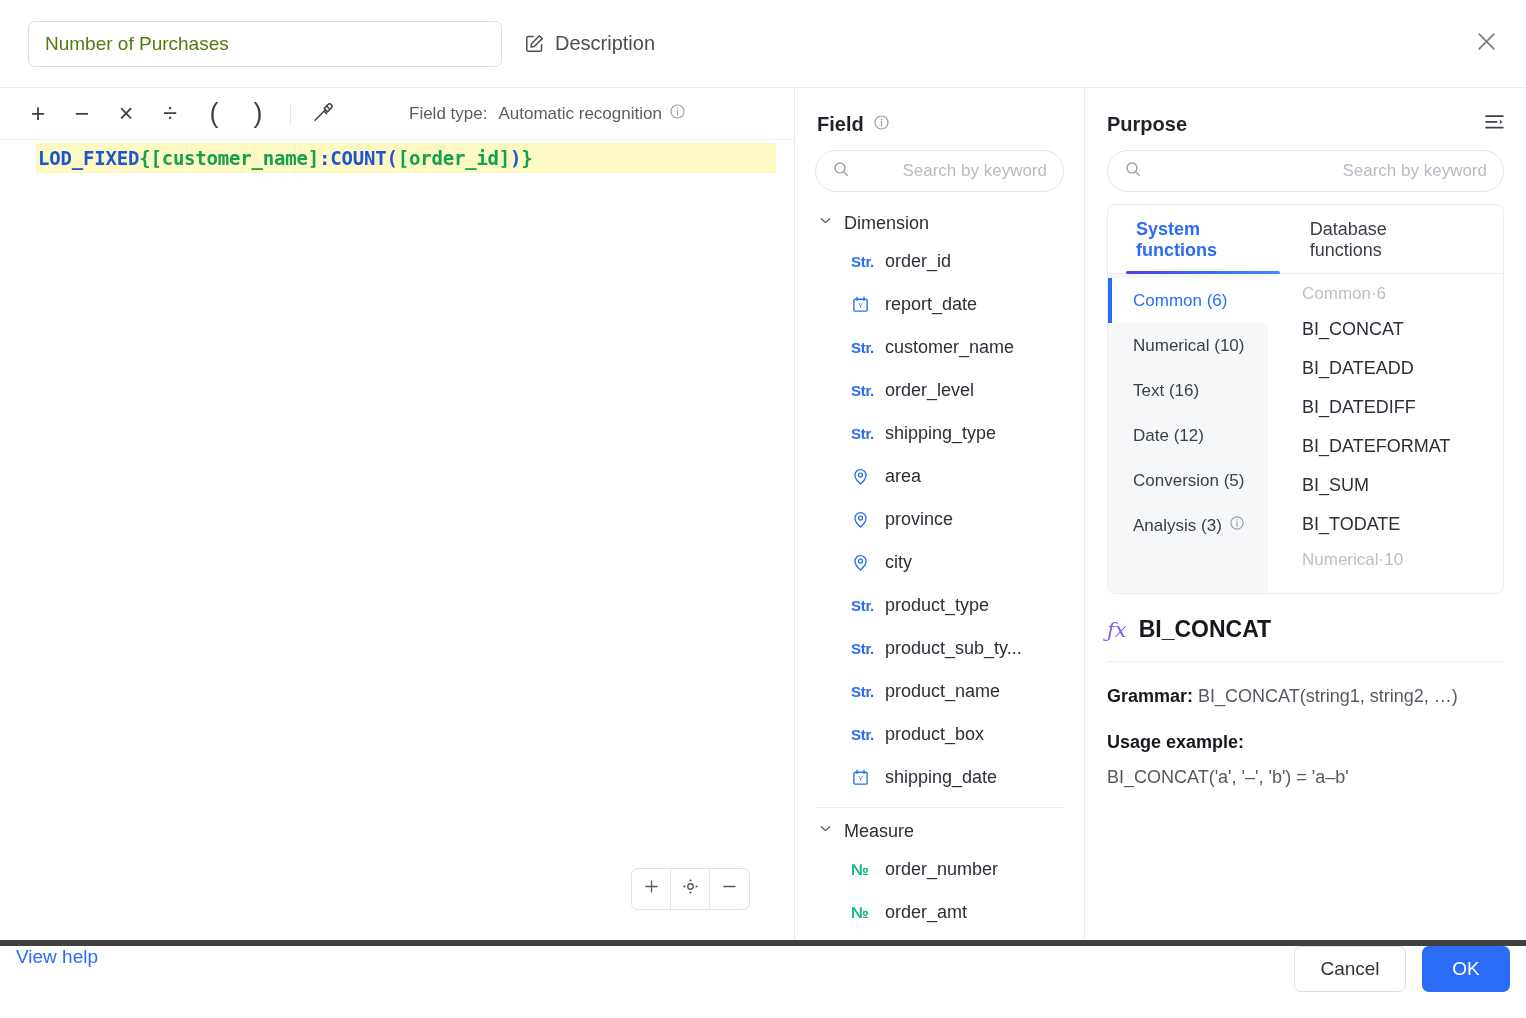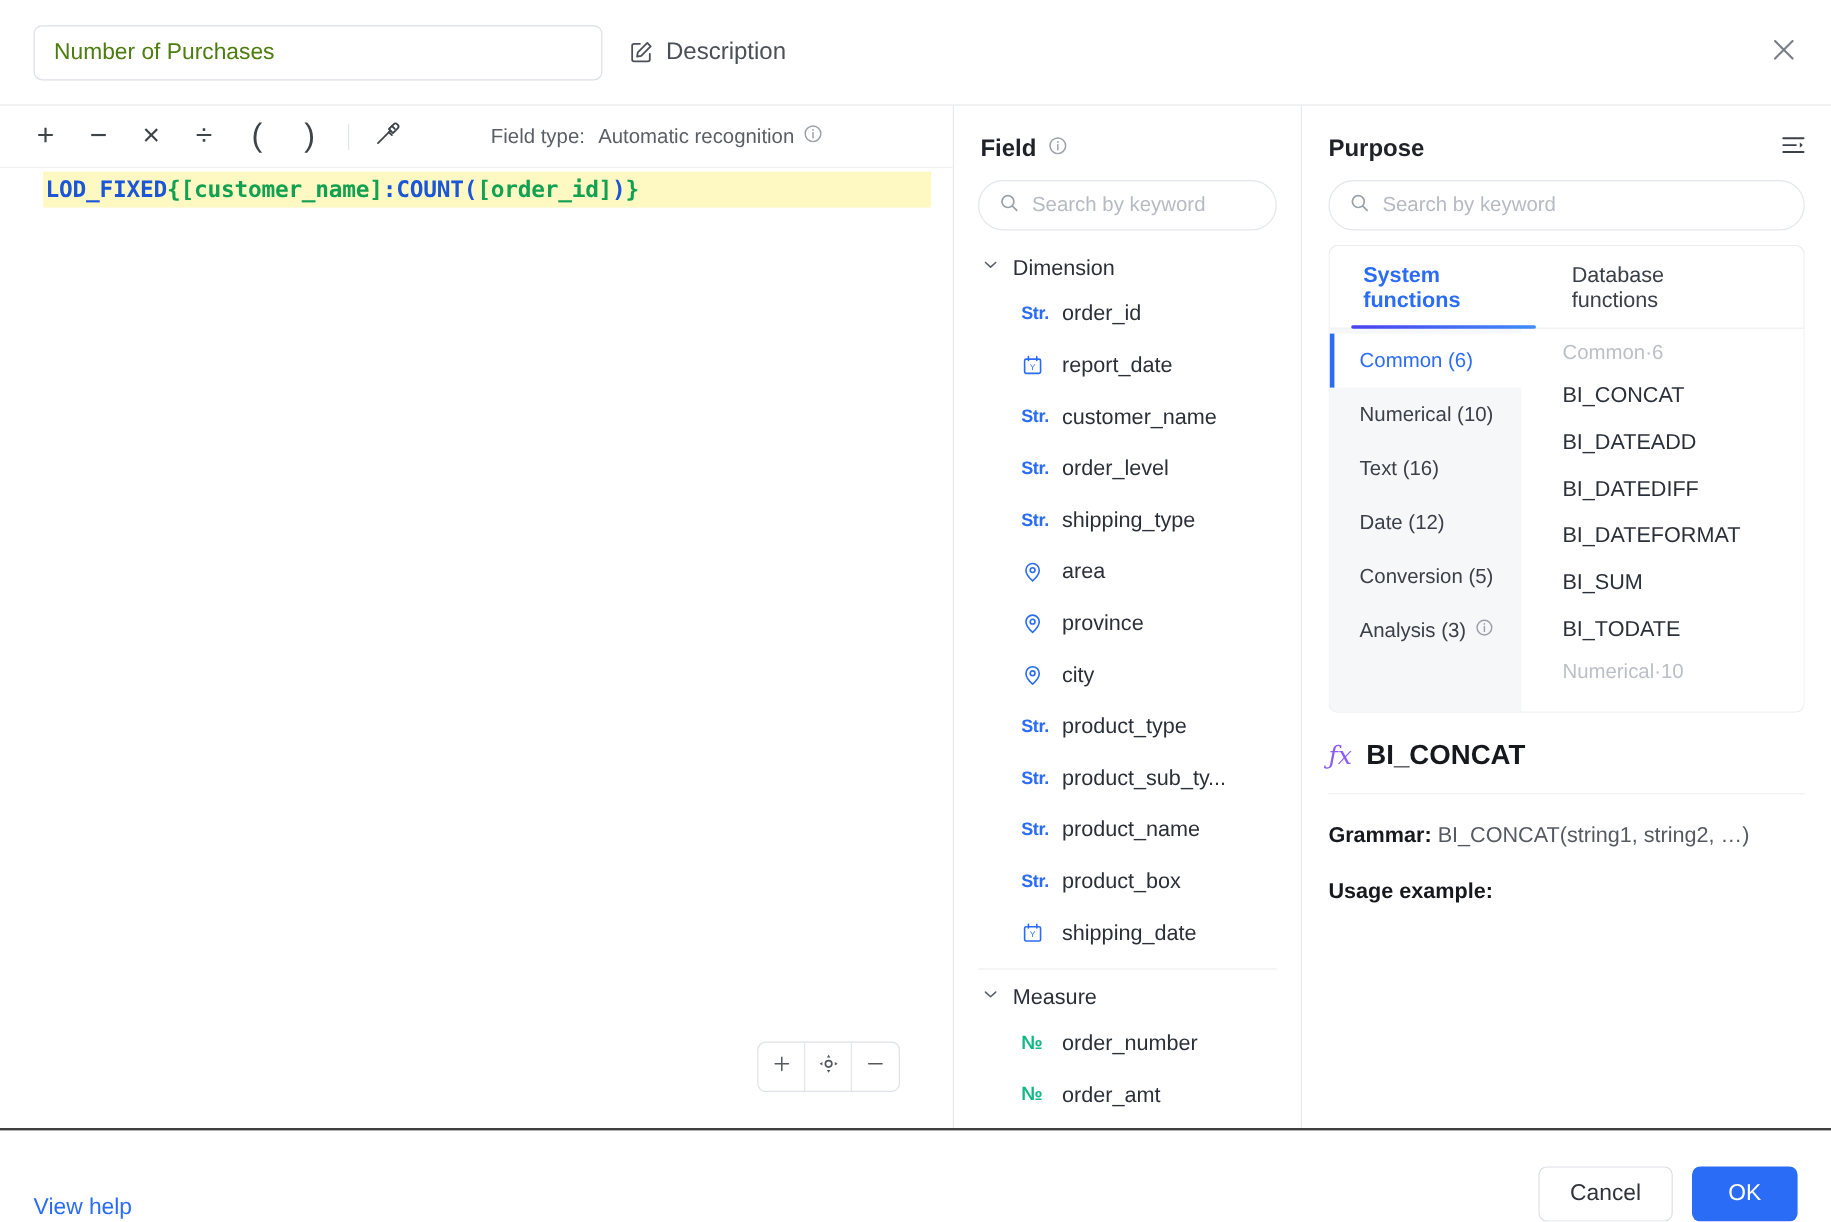--- a/index.html
+++ b/index.html
@@ -98,20 +98,21 @@
   }
   .search-box {
     margin: 8px 20px 0 20px; height: 42px;
     border:1px solid #e3e6ea; border-radius: 21px;
     display:flex; align-items:center; gap:10px; padding: 0 16px;
   }
   .search-box input {
     border:none; outline:none; background:transparent;
     font-size: 17px; color:#1f2329; width: 100%;
     font-family: "Liberation Sans", sans-serif;
+    text-align: right;
   }
   .search-box input::placeholder { color:#b6bbc2; }
   .field-list { flex:1 1 auto; overflow: hidden; margin-top: 14px; }
   .group-head {
     display:flex; align-items:center; gap:10px;
     padding: 6px 0 6px 22px; font-size: 18px; color:#2b3038; cursor:pointer;
   }
   .group-sep { height:1px; background:#eceef1; margin: 8px 20px 6px 20px; }
   .field-row {
     display:flex; align-items:center; gap: 12px;
@@ -158,22 +159,22 @@
   .fx { font-family:"DejaVu Serif", serif; font-style:italic; font-size:21px; color:#8b5cf6; }
   .detail-title .n { font-size:23px; font-weight:bold; color:#15181d; }
   .detail-hr { height:1px; background:#edeff2; margin: 18px 0 20px 0; }
   .detail-p { font-size:18px; line-height:1.65; color:#555a61; margin-bottom: 16px; }
   .detail-p b { color:#15181d; }
   .detail-code { font-size:18px; color:#555a61; }
 
   
   .footer {
     height: 78px; flex:0 0 78px;
-    display:flex; align-items:flex-end; padding: 0 28px;
-    border-top:2px solid #404040;
+    display:flex; align-items:flex-start; padding: 0 16px;
+    border-top:6px solid #404040;
   }
   .view-help { color:#2b6cf6; font-size:19px; cursor:pointer; }
   .footer .spacer { flex:1; }
   .btn {
     height:46px; min-width:112px; border-radius:7px; font-size:19px;
     display:flex; align-items:center; justify-content:center; cursor:pointer;
     font-family:"Liberation Sans", sans-serif;
   }
   .btn-cancel { border:1px solid #dcdfe5; background:#fff; color:#30343a; margin-right:16px; }
   .btn-ok { background:#2b6cf6; color:#fff; border:none; min-width:88px; }
@@ -463,20 +464,21 @@
           <span class="n">BI_CONCAT</span>
         </div>
         <div class="detail-hr"></div>
         <div class="detail-p">
           <b>Grammar:</b>
           <span>BI_CONCAT(string1, string2, …)</span>
         </div>
         <div class="detail-p" style="margin-bottom:10px;">
           <b>Usage example:</b>
         </div>
+        <div class="detail-code">BI_CONCAT('a', '–', 'b') = 'a–b'</div>
       </div>
     </div>
   </div>
 
   <div class="footer">
     <div class="view-help">View help</div>
     <div class="spacer"></div>
     <div class="btn btn-cancel">Cancel</div>
     <div class="btn btn-ok">OK</div>
   </div>

